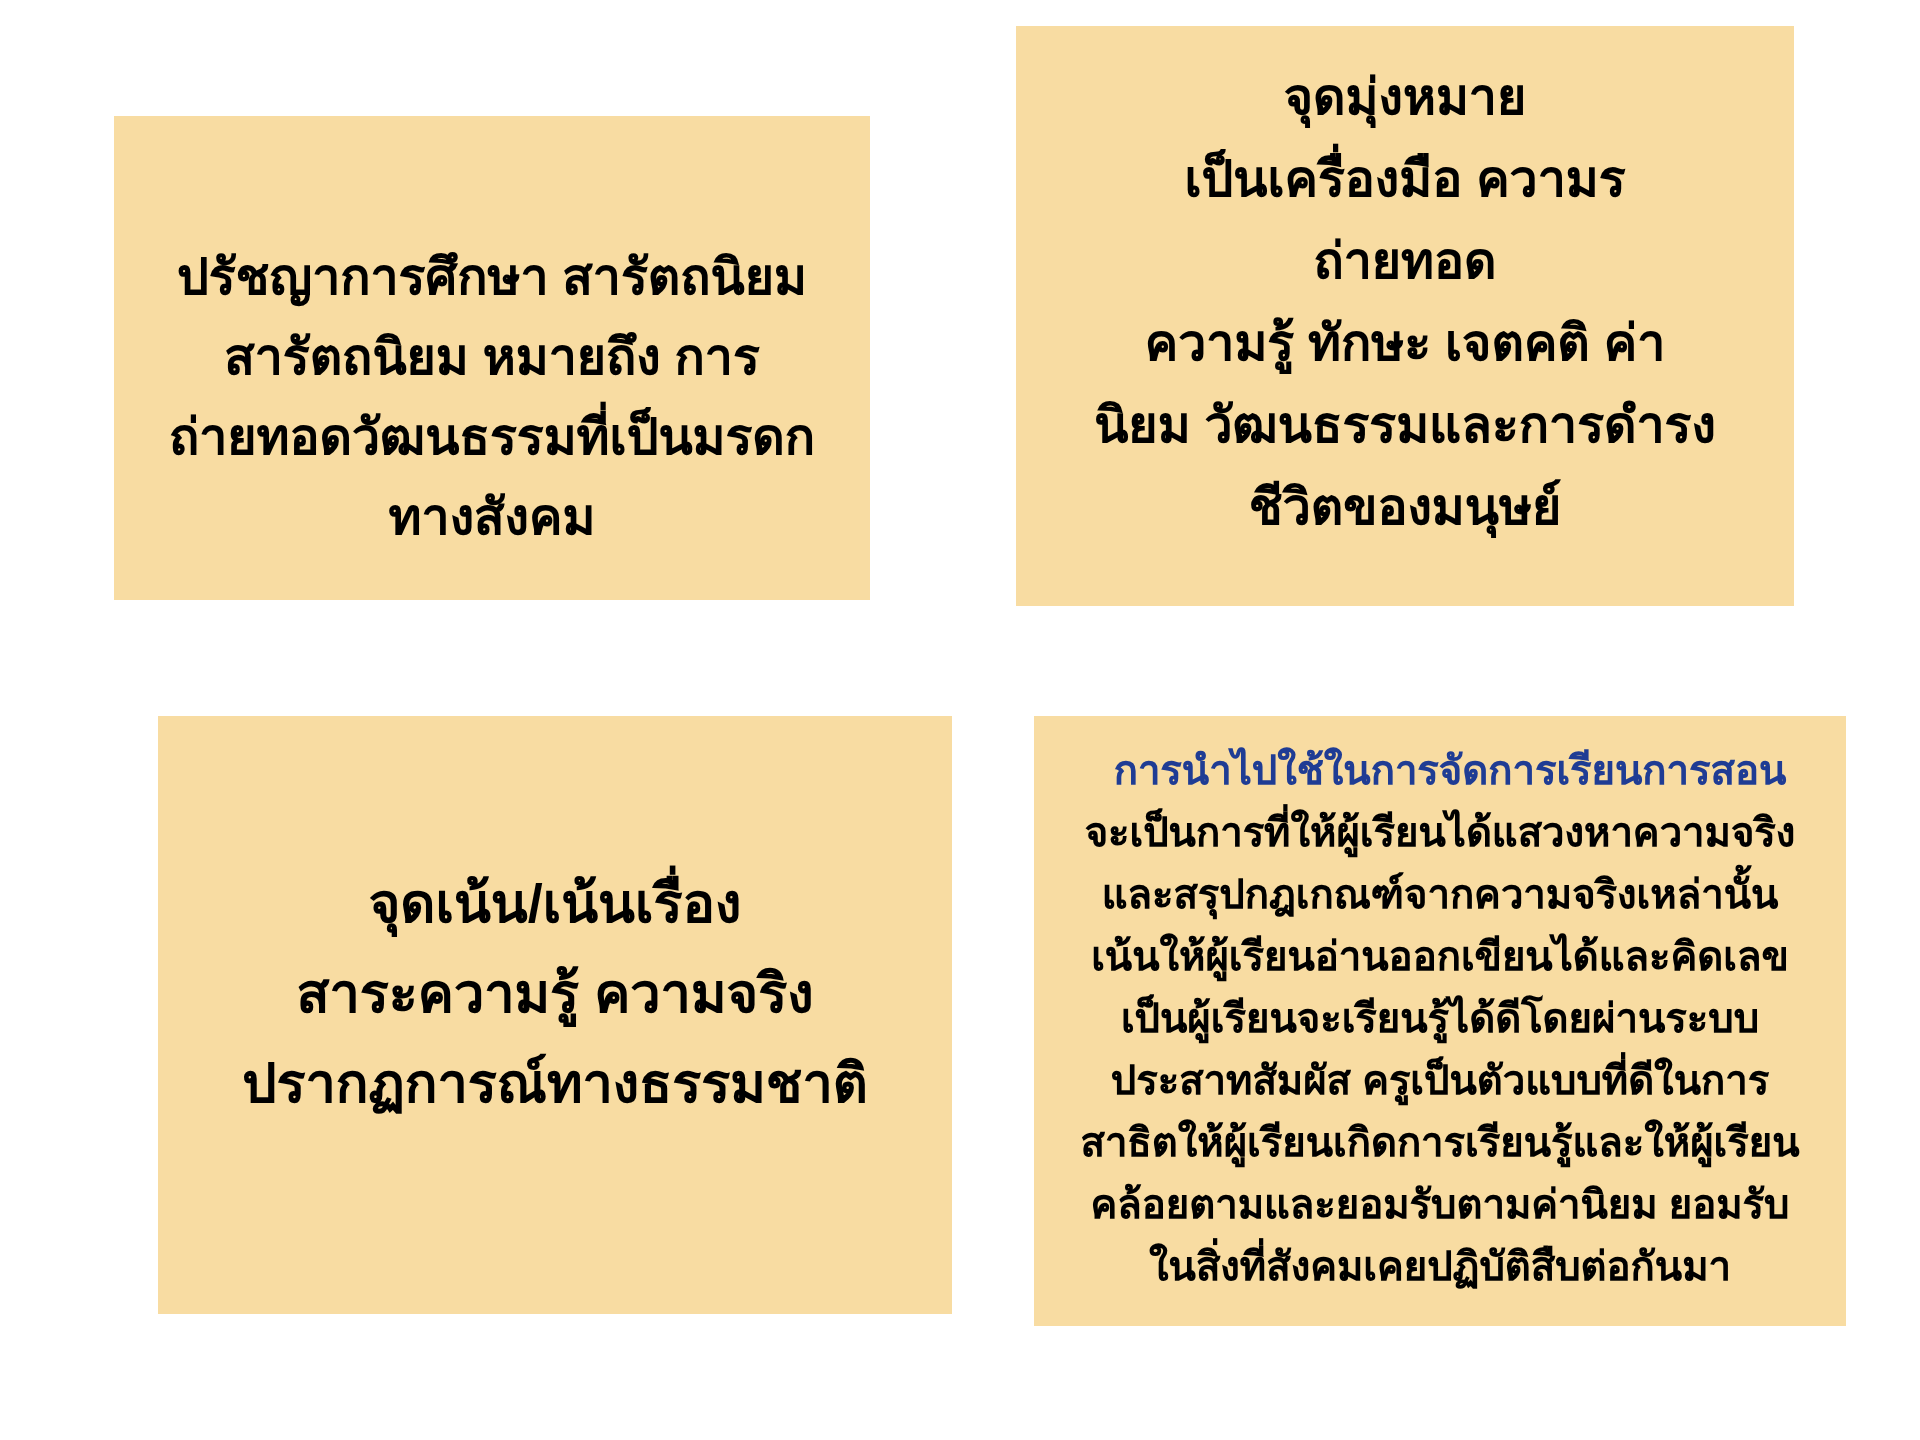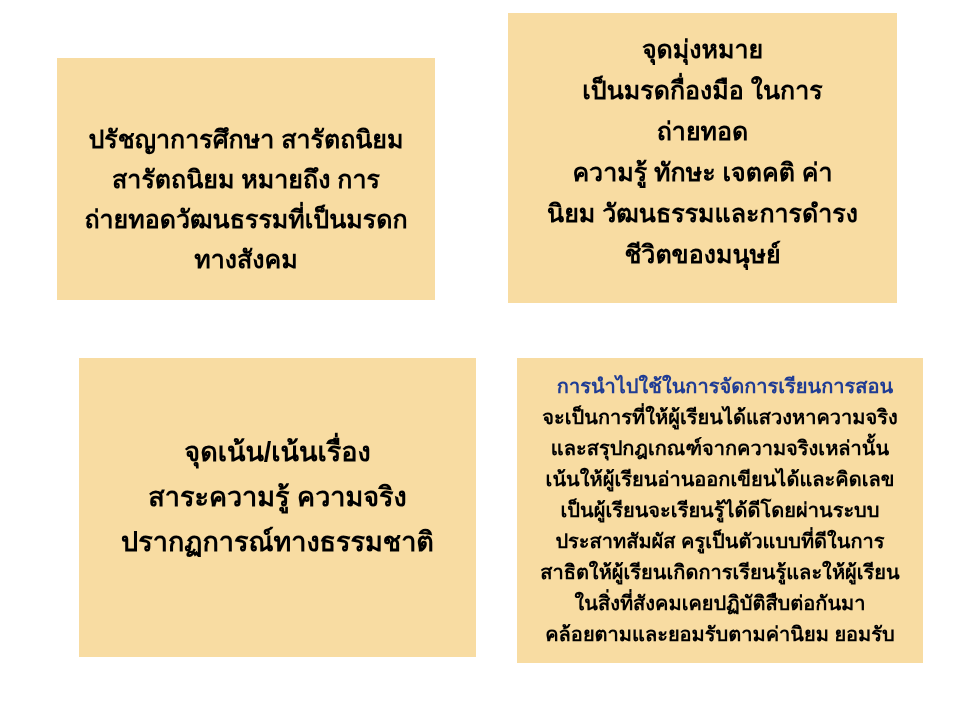--- a/index.html
+++ b/index.html
@@ -70,38 +70,38 @@
 
   <div class="box box-philosophy">
     <div class="line">ปรัชญาการศึกษา สารัตถนิยม</div>
     <div class="line">สารัตถนิยม หมายถึง การ</div>
     <div class="line">ถ่ายทอดวัฒนธรรมที่เป็นมรดก</div>
     <div class="line">ทางสังคม</div>
   </div>
 
   <div class="box box-aim">
     <div class="line">จุดมุ่งหมาย</div>
-    <div class="line">เป็นมรดกื่องมือ ในการ</div>
+    <div class="line">เป็นเครื่องมือ ความร</div>
     <div class="line">ถ่ายทอด</div>
     <div class="line">ความรู้ ทักษะ เจตคติ ค่า</div>
     <div class="line">นิยม วัฒนธรรมและการดำรง</div>
     <div class="line">ชีวิตของมนุษย์</div>
   </div>
 
   <div class="box box-focus">
     <div class="line">จุดเน้น/เน้นเรื่อง</div>
     <div class="line">สาระความรู้ ความจริง</div>
     <div class="line">ปรากฏการณ์ทางธรรมชาติ</div>
   </div>
 
   <div class="box box-application">
     <div class="line heading">การนำไปใช้ในการจัดการเรียนการสอน</div>
     <div class="line">จะเป็นการที่ให้ผู้เรียนได้แสวงหาความจริง</div>
     <div class="line">และสรุปกฎเกณฑ์จากความจริงเหล่านั้น</div>
     <div class="line">เน้นให้ผู้เรียนอ่านออกเขียนได้และคิดเลข</div>
     <div class="line">เป็นผู้เรียนจะเรียนรู้ได้ดีโดยผ่านระบบ</div>
     <div class="line">ประสาทสัมผัส ครูเป็นตัวแบบที่ดีในการ</div>
     <div class="line">สาธิตให้ผู้เรียนเกิดการเรียนรู้และให้ผู้เรียน</div>
+    <div class="line">คล้อยตามและยอมรับตามค่านิยม ยอมรับ</div>
     <div class="line">ในสิ่งที่สังคมเคยปฏิบัติสืบต่อกันมา</div>
-    <div class="line">คล้อยตามและยอมรับตามค่านิยม ยอมรับ</div>
   </div>
 
 </div>
 
 </body></html>

